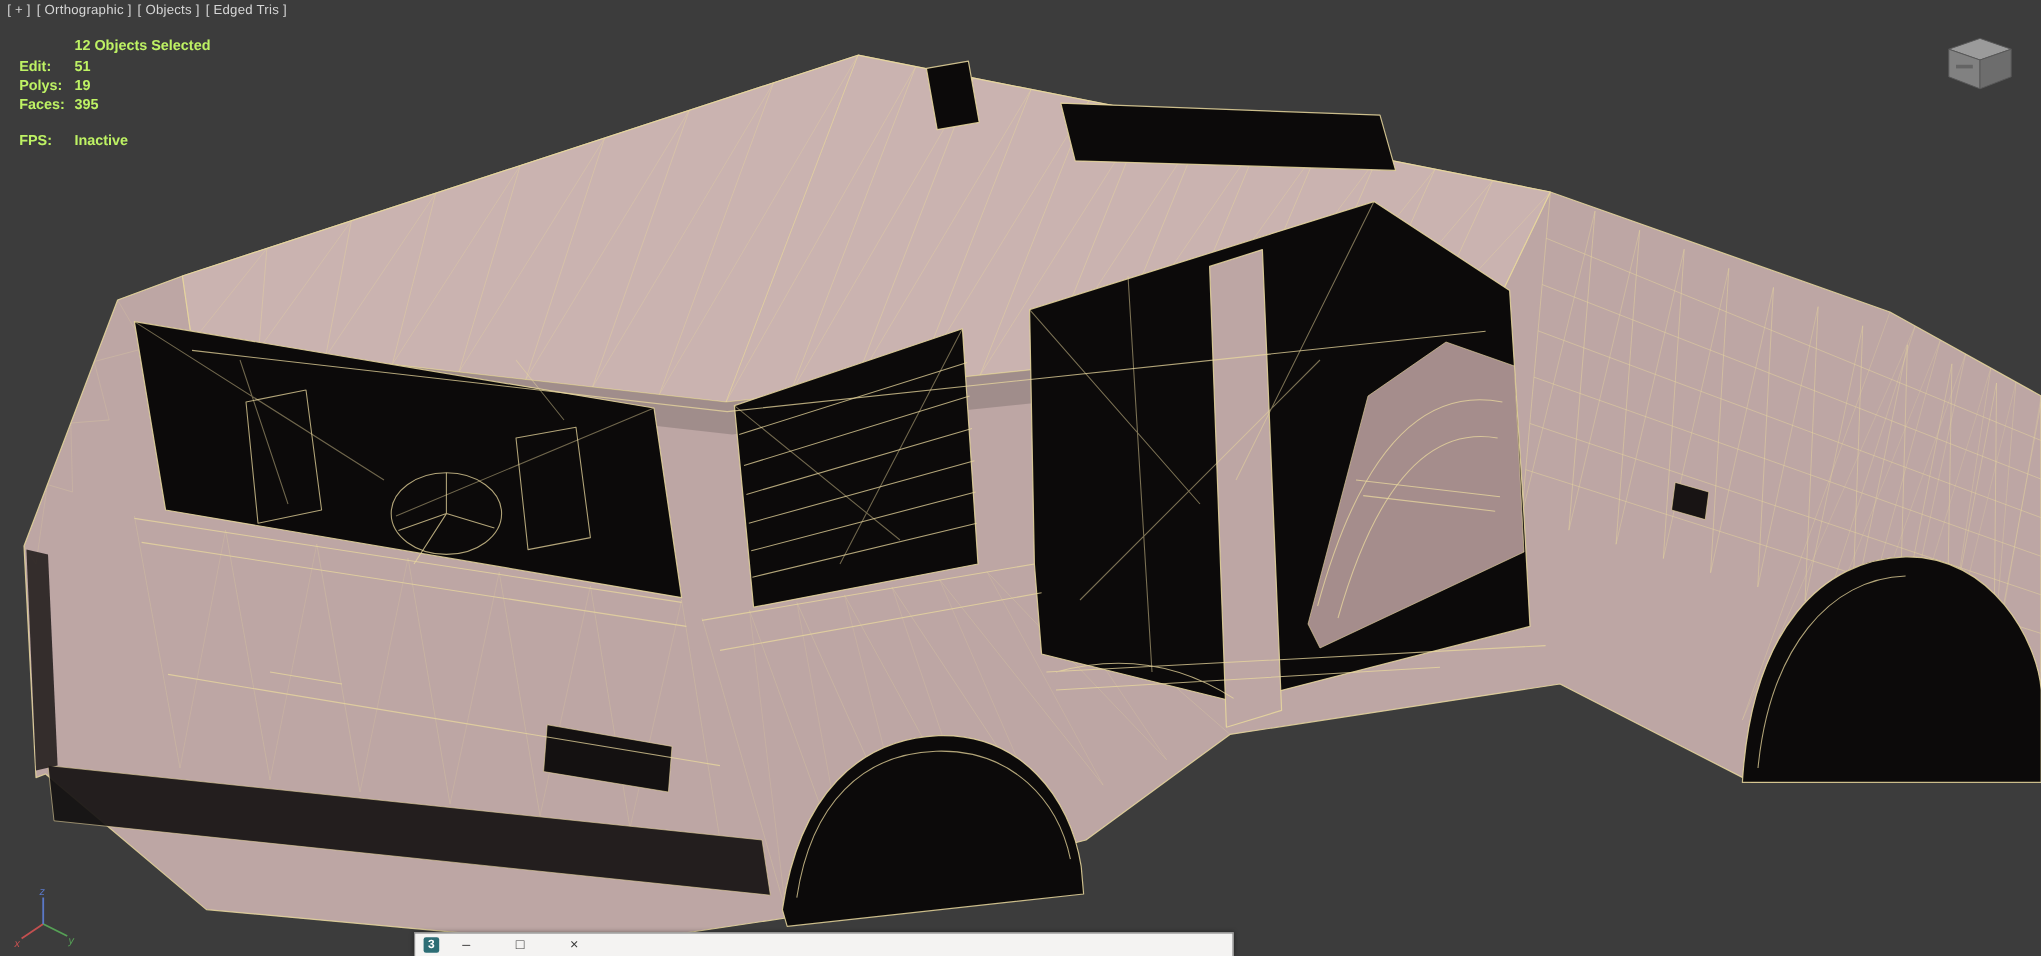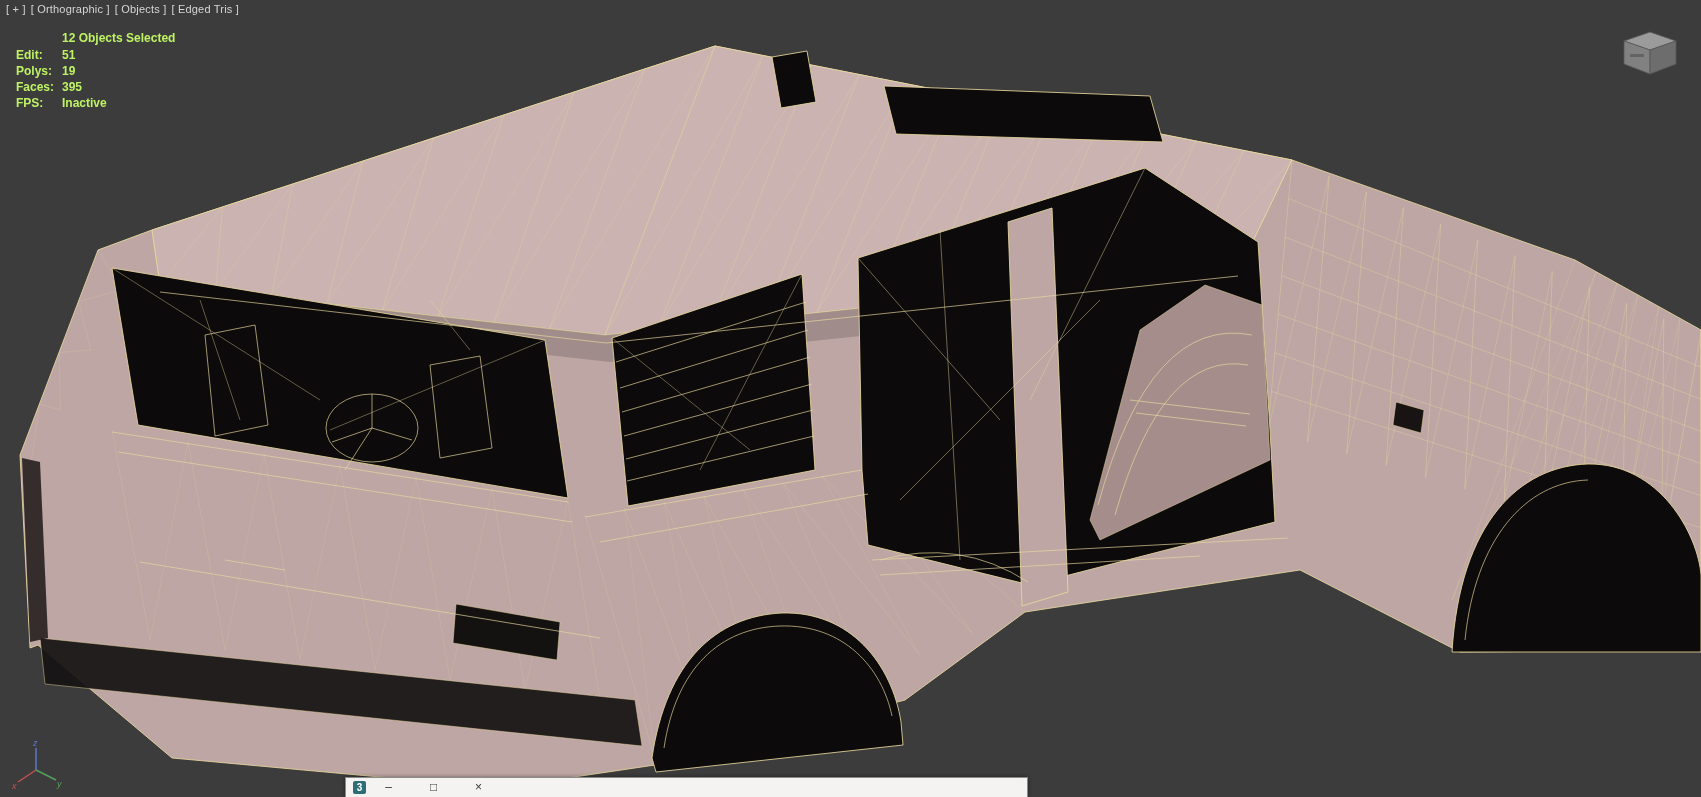--- a/index.html
+++ b/index.html
@@ -6,21 +6,21 @@
   html,body{width:1701px;height:797px;overflow:hidden;background:var(--bg,#3c3c3c);
     font-family:"Liberation Sans",sans-serif}
   .viewport{position:absolute;inset:0;width:1701px;height:797px}
   svg.scene{position:absolute;left:0;top:0}
   .vp-label{position:absolute;left:6px;top:3px;font-size:11px;color:#d6d6d6;display:flex;gap:5px;letter-spacing:.2px}
   .vp-label span{cursor:pointer;white-space:pre}
   .stats{position:absolute;left:16px;top:30px;font-size:12px;font-weight:bold;color:#bef264;line-height:16px}
   .stats .row{display:flex}
   .stats .lbl{width:46px}
   .stats .sel{padding-left:46px;margin-bottom:1px}
-  .stats .fps{margin-top:0}
+  .stats .fps{margin-top:14px}
   .viewcube{position:absolute;right:16px;top:24px;opacity:.88}
   .axis{position:absolute;left:10px;top:736px}
   .axis text{font-size:9px;font-style:italic}
   .uvw{position:absolute;left:345px;bottom:0;width:683px;height:20px;background:#f4f3f2;
     border:1px solid #8a8a8a;border-bottom:none;display:flex;align-items:center;
     font-size:11px;color:#1b1b1b;box-shadow:0 0 4px rgba(0,0,0,.45)}
   .uvw .icon{width:13px;height:13px;margin-left:7px;background:#2d6d75;color:#fff;font-size:10px;
     font-weight:bold;display:flex;align-items:center;justify-content:center;border-radius:2px;line-height:13px}
   .uvw .title{margin-left:8px;flex:1}
   .uvw .btn{width:45px;text-align:center;color:#3a3a3a;font-size:12px;cursor:pointer;line-height:19px}

